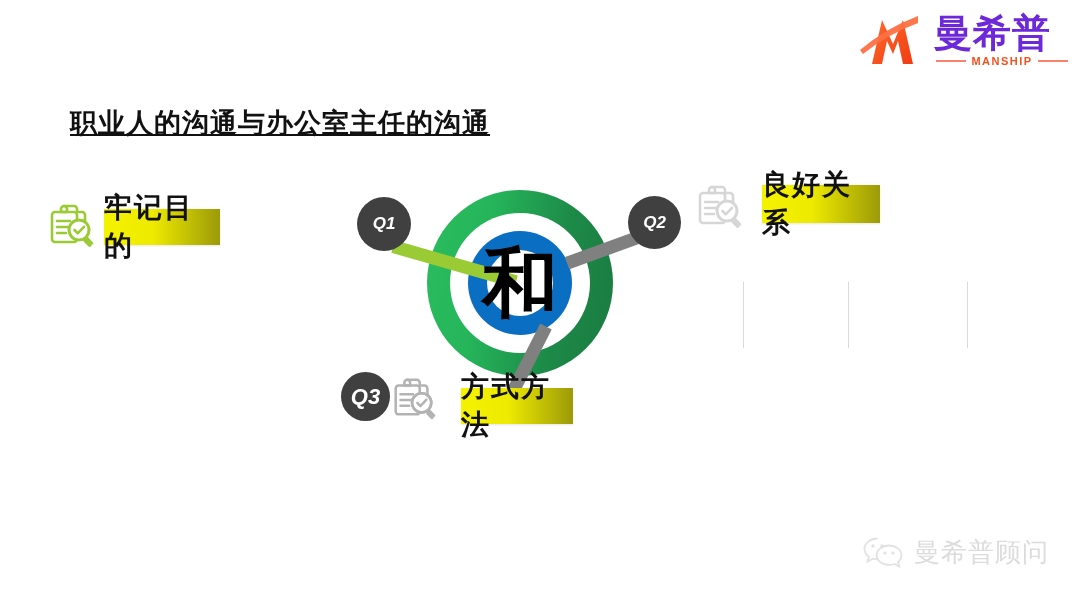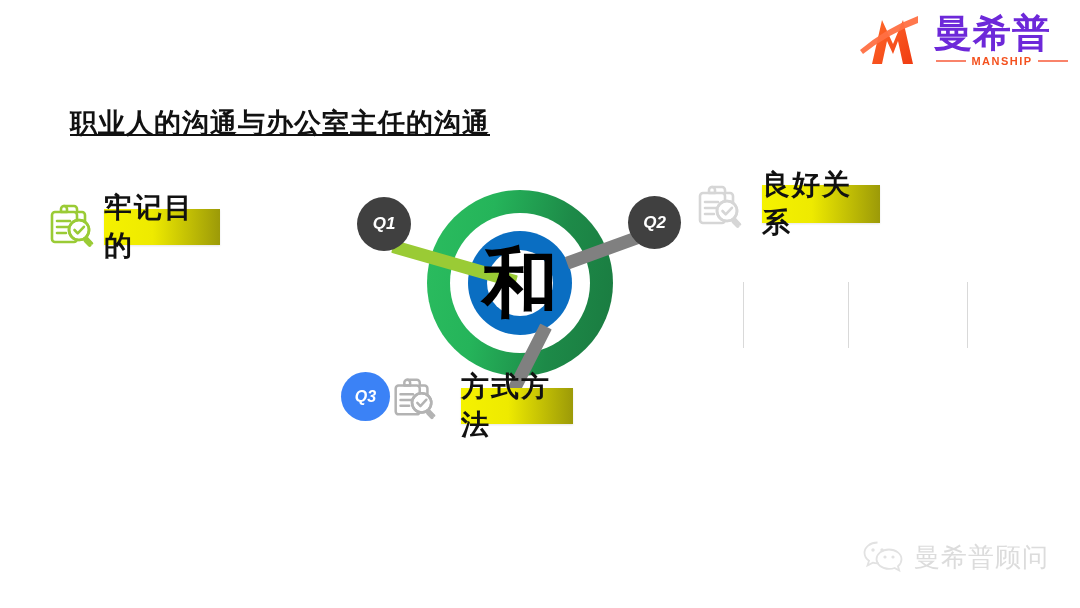--- a/index.html
+++ b/index.html
@@ -210,22 +210,22 @@
     width: 53px;
     height: 53px;
     background: #404040;
     font-size: 17px;
   }
   #q3-badge {
     left: 341px;
     top: 372px;
     width: 49px;
     height: 49px;
-    background: #3b82f6;
-    font-size: 16px;
+    background: #404040;
+    font-size: 22px;
   }
 
   
   .label-bar {
     position: absolute;
     display: flex;
     align-items: center;
     justify-content: center;
     background: linear-gradient(90deg, #f5f200 0%, #eeea00 42%, #9c9a08 100%);
     color: #111111;
@@ -263,21 +263,20 @@
   #icon-relationship { left: 692px; top: 180px; width: 52px; height: 52px; }
   #icon-method { left: 388px; top: 373px; width: 50px; height: 50px; }
 
   
   #watermark {
     position: absolute;
     left: 862px;
     top: 535px;
     height: 44px;
     display: flex;
-    align-items: center;
     gap: 10px;
   }
   #watermark-text {
     font-size: 26px;
     color: #dcdcdc;
     letter-spacing: 1px;
     white-space: nowrap;
   }
 </style>
 </head>

